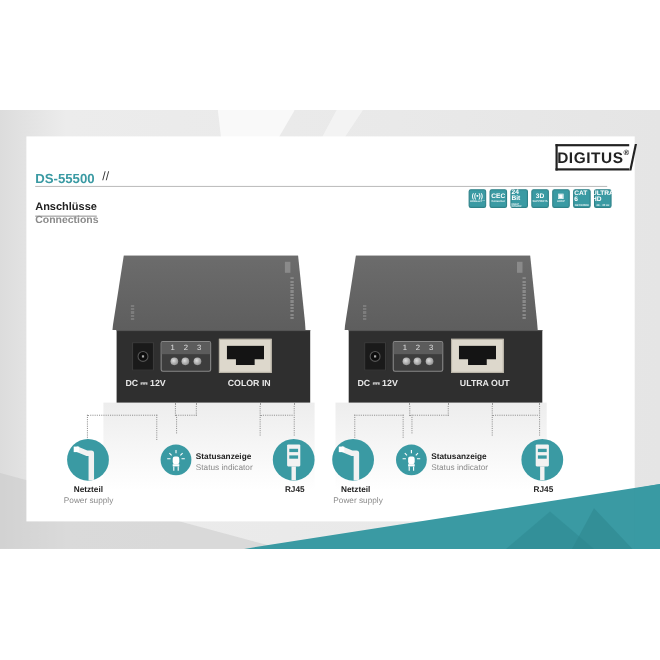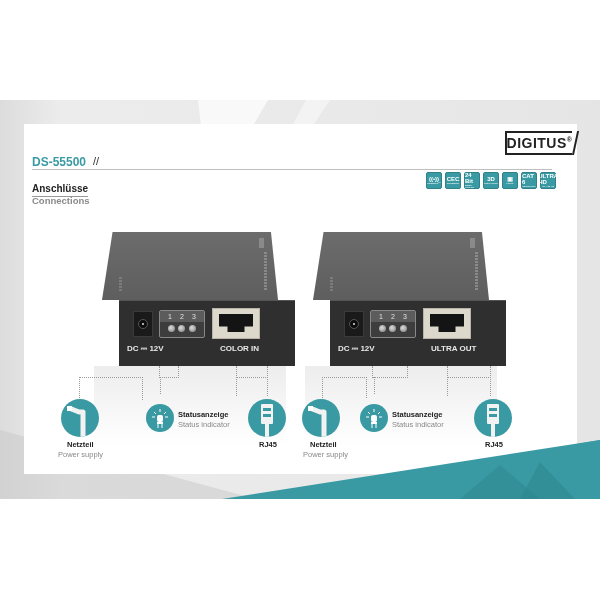--- a/index.html
+++ b/index.html
@@ -93,21 +93,21 @@
   }
   .dev-top .prodtext {
     position: absolute; right: 11px; top: 20px; width: 3px; height: 38px;
     background: repeating-linear-gradient(180deg, #9a9a9a 0 2px, transparent 2px 3px); opacity: 0.7;
   }
   .dev-top .smalltext {
     position: absolute; left: 17px; top: 45px; width: 3px; height: 14px;
     background: repeating-linear-gradient(180deg, #8e8e8e 0 2px, transparent 2px 3px); opacity: 0.6;
   }
   .dev-front {
-    position: absolute; left: 17px; top: 68px; width: 100%; height: 66px;
+    position: absolute; left: 4px; top: 68px; width: 100%; height: 66px;
     background: #2f2f2f; border-top: 1px solid #555; box-sizing: border-box;
   }
   .dc-jack {
     position: absolute; left: 14px; top: 10px; width: 18px; height: 24px;
     background: #1a1a1a; border: 1px solid #3a3a3a;
   }
   .dc-jack::before {
     content: ""; position: absolute; left: 4px; top: 7px; width: 10px; height: 10px;
     border-radius: 50%; background: #0d0d0d; border: 1px solid #555; box-sizing: border-box;
   }

